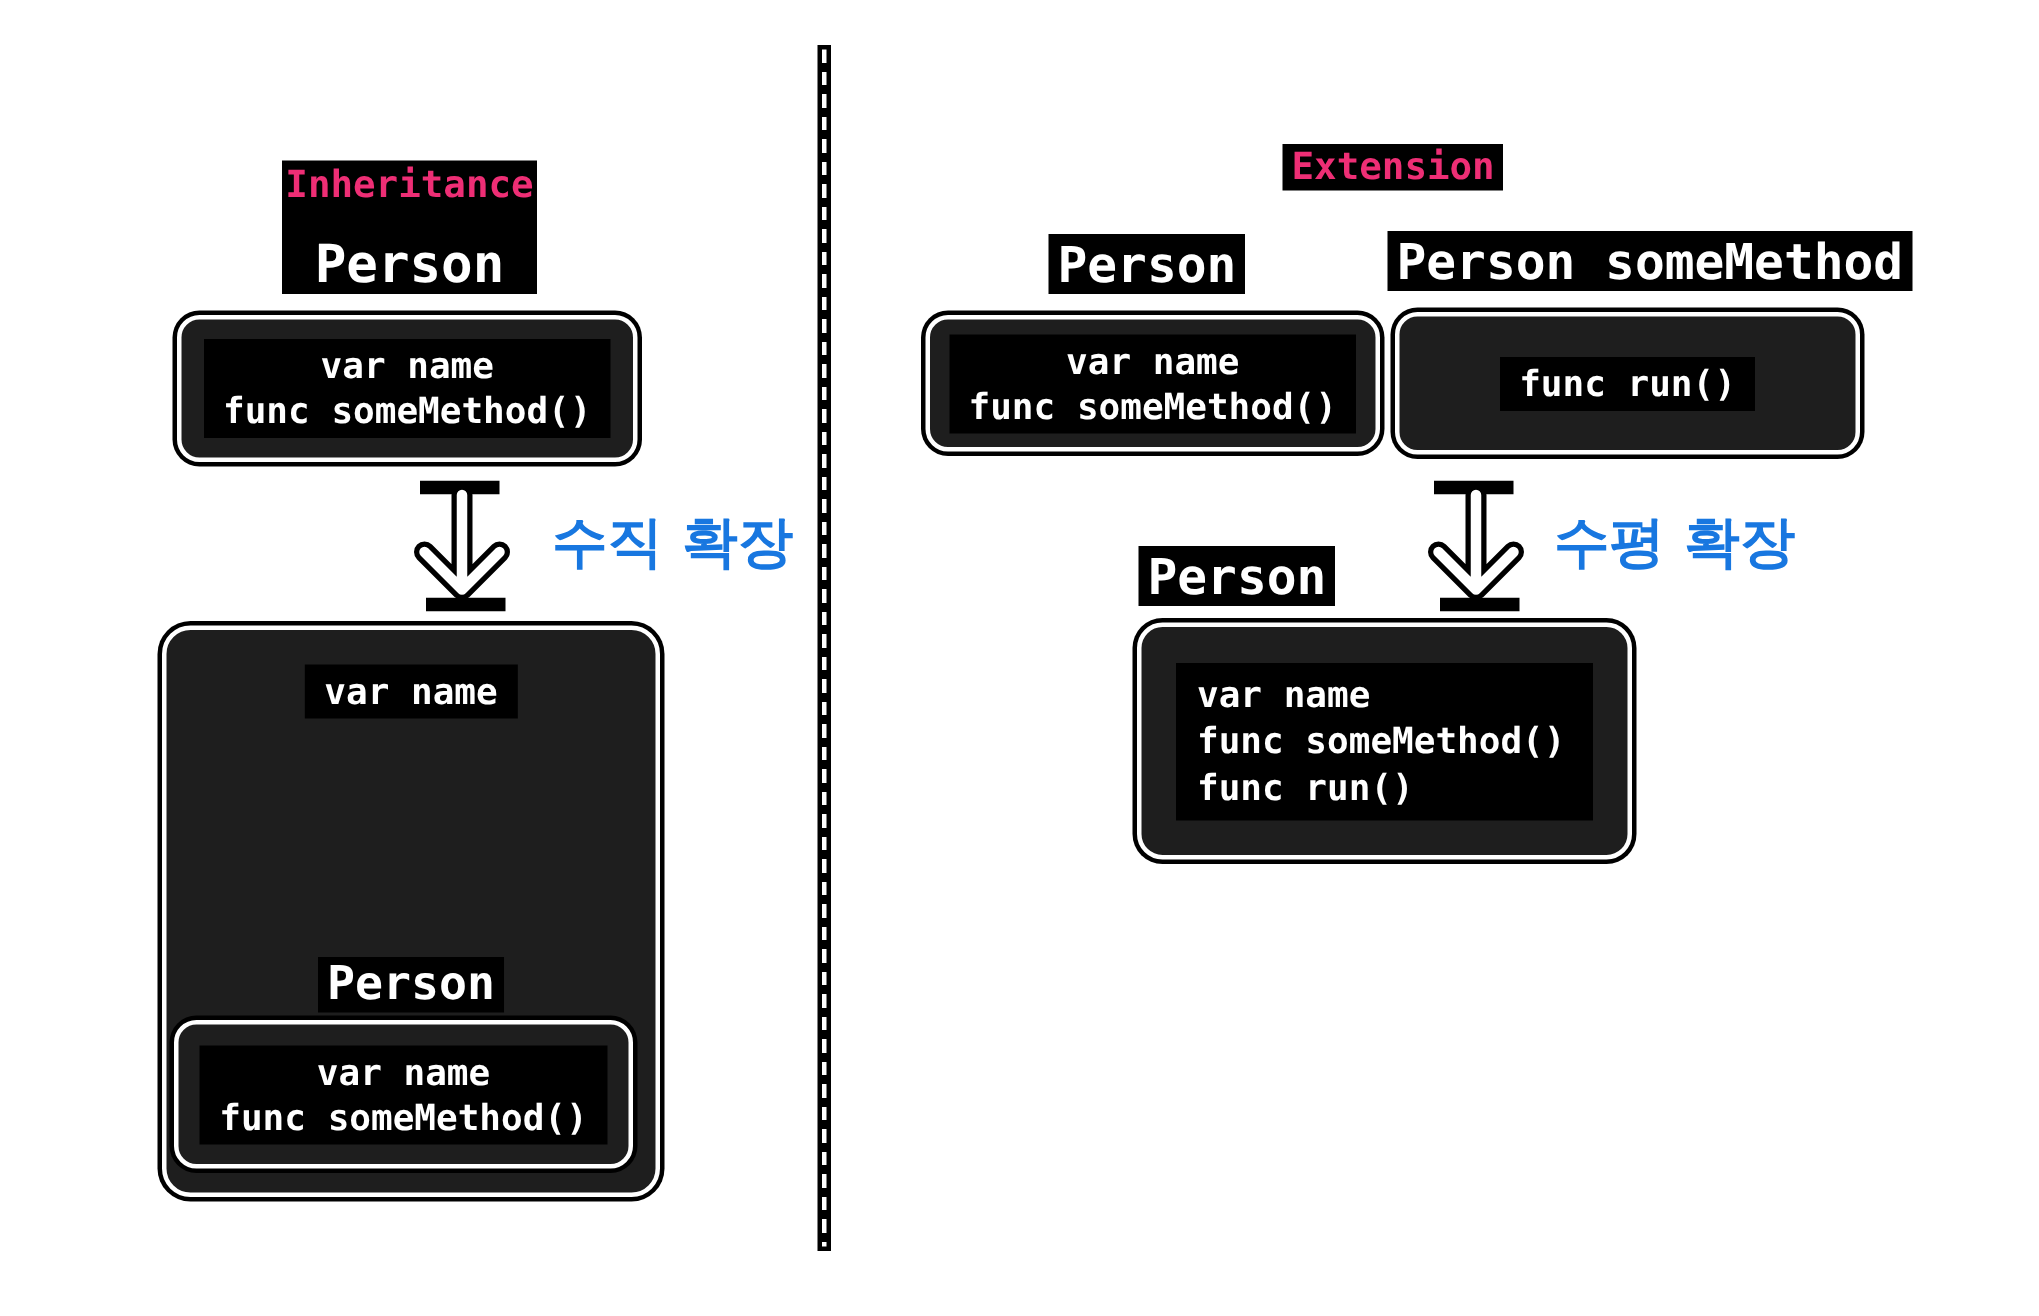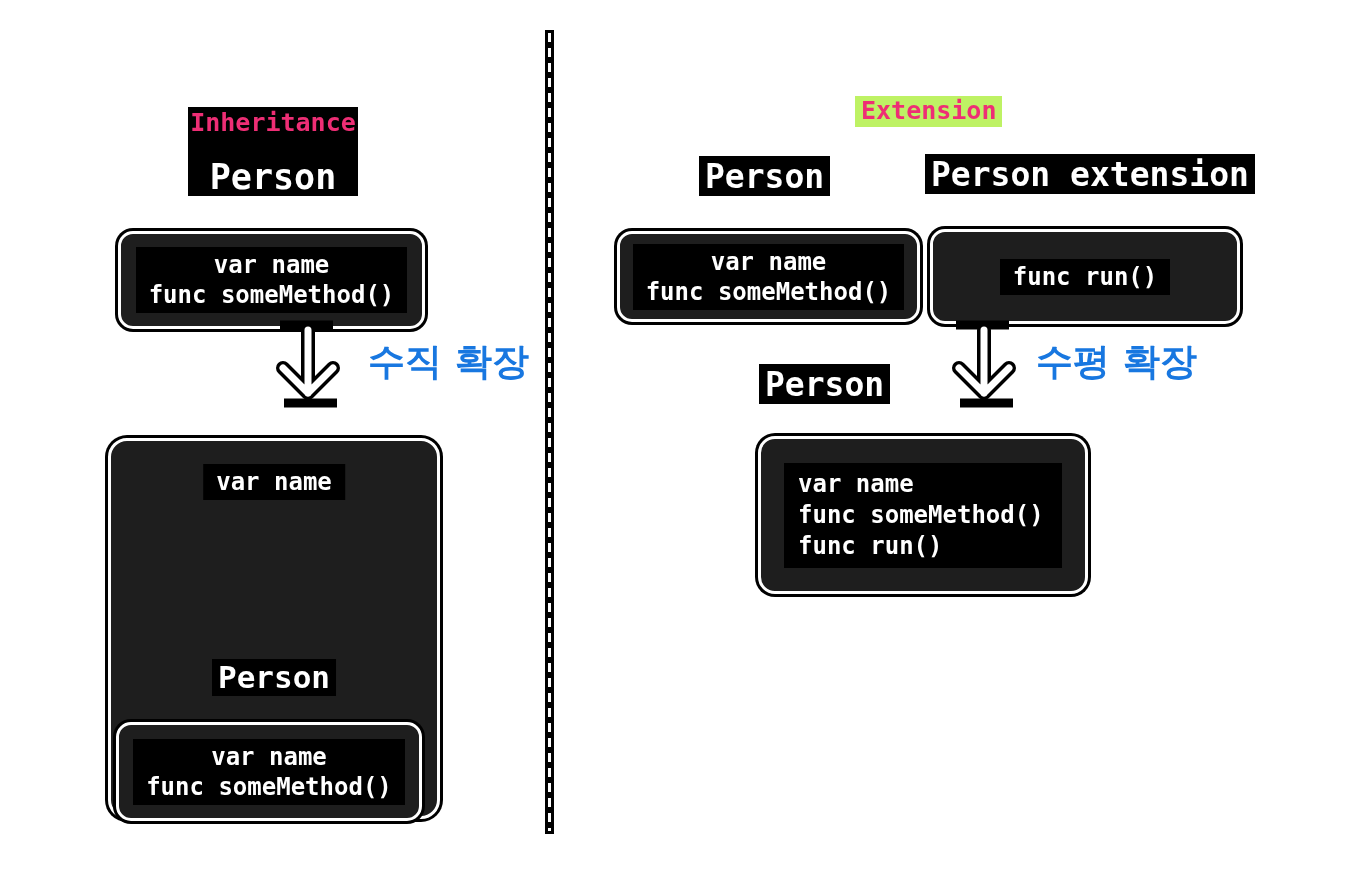--- a/index.html
+++ b/index.html
@@ -36,40 +36,39 @@
     color: #fff;
     font-size: 35px;
     line-height: 1.0;
     white-space: nowrap;
   }
 
   
   .tight-title {
     position: absolute;
     left: 855px; top: 96px;
-    background: #bef264;
+    background: #000000;
     color: #EE2E75;
     font-size: 25px;
     line-height: 1.1;
     padding: 1px 6px 2px;
     white-space: nowrap;
   }
 
   
   .class-box {
     position: absolute;
     box-sizing: border-box;
     background: #1E1E1E;
     border: 3px solid #fff;
     border-radius: 15px;
     box-shadow: 0 0 0 3px #000;
     display: flex;
     align-items: center;
     justify-content: center;
-    margin-top: 21px;
   }
   .code-rect {
     background: #000;
     color: #fff;
     font-size: 24px;
     line-height: 30px;
     text-align: center;
     padding: 3px 13px;
     white-space: nowrap;
   }
@@ -191,21 +190,21 @@
         <div>func someMethod()</div>
       </div>
     </div>
   </div>
 
   <div class="divider"></div>
 
   <div class="tight-title">Extension</div>
 
   <div class="label person-base-label">Person</div>
-  <div class="label person-ext-label">Person extension</div>
+  <div class="label person-ext-label">Person someMethod</div>
 
   <div class="class-box person-base-box">
     <div class="code-rect">
       <div>var name</div>
       <div>func someMethod()</div>
     </div>
   </div>
 
   <div class="class-box extension-box">
     <div class="code-rect">

